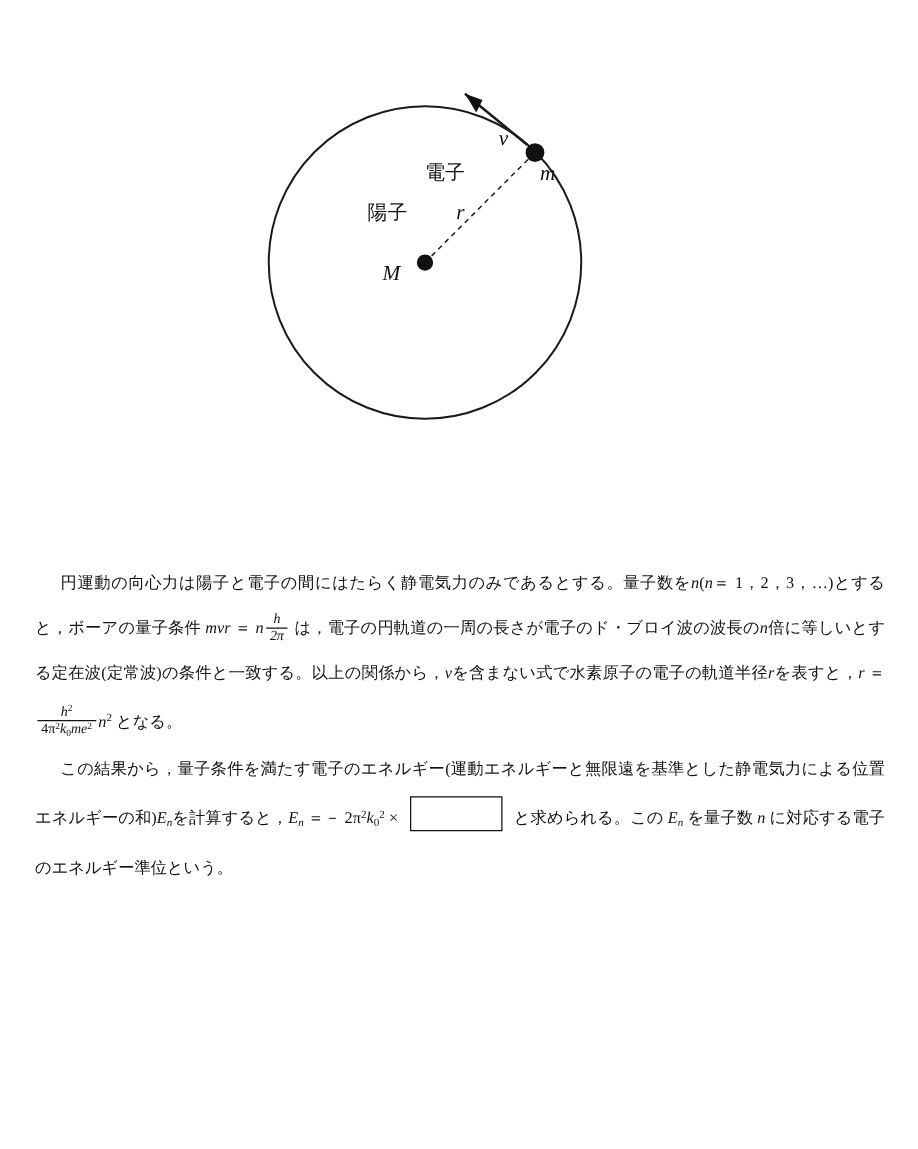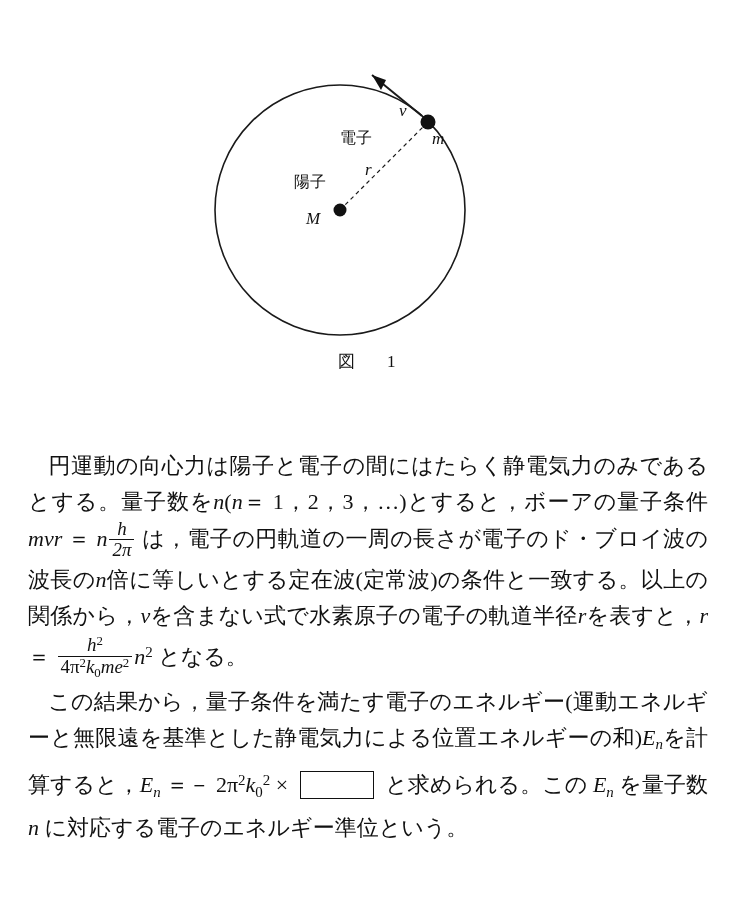--- a/index.html
+++ b/index.html
@@ -53,21 +53,21 @@
   }
 
   
   #text-area {
     position: absolute;
     left: 28px;
     top: 448px;
     width: 680px;
   }
   .para {
-    font-size: 22px;
+    font-size: 13px;
     line-height: 36px;
     text-align: justify;
     text-justify: inter-character;
     margin: 0 0 0 0;
   }
   .para + .para { margin-top: 2px; }
   .indent { display: inline-block; width: 20px; }
 
   i.m, .mi {
     font-style: italic;
@@ -133,29 +133,24 @@
   </svg>
 
   <span class="label-italic" style="left:399px; top:101px;">v</span>
 
   <span class="label-text" style="left:340px; top:128px;">電子</span>
 
   <span class="label-italic" style="left:432px; top:129px;">m</span>
 
   <span class="label-italic" style="left:365px; top:160px;">r</span>
 
-  <span class="label-text" style="left:294px; top:172px;">陽子</span>
+  <span class="label-text" style="left:294px; top:160px;">陽子</span>
 
   <span class="label-italic" style="left:306px; top:209px;">M</span>
 
-  <div class="fig-caption">
-    <span>図</span>
-    <span class="gap"></span>
-    <span>1</span>
-  </div>
 </div>
 
 <div id="text-area">
 
   <p class="para">
     <span class="indent"></span><span>円運動の向心力は陽子と電子の間にはたらく静電気力のみであるとする。量</span><span>子数を</span><i class="mi">n</i><span>(</span><i class="mi">n</i><span>＝ 1，2，3，…)とすると，ボーアの量子条件 </span><i class="mi">mvr</i><span> ＝ </span><i class="mi">n</i><span class="frac"><span class="num mi">h</span><span class="den mi">2π</span></span><span> は，</span><span>電子の円軌道の一周の長さが電子のド・ブロイ波の波長の</span><i class="mi">n</i><span>倍に等しいとす</span><span>る定在波(定常波)の条件と一致する。以上の関係から，</span><i class="mi">v</i><span>を含まない式で水素</span><span>原子の電子の軌道半径</span><i class="mi">r</i><span>を表すと，</span><i class="mi">r</i><span> ＝ </span><span class="frac"><span class="num"><i class="mi">h</i><span class="sup">2</span></span><span class="den"><span>4π</span><span class="sup">2</span><i class="mi">k</i><span class="sub">0</span><i class="mi">me</i><span class="sup">2</span></span></span><i class="mi">n</i><span class="sup">2</span><span> となる。</span>
   </p>
 
   <p class="para">
     <span class="indent"></span><span>この結果から，量子条件を満たす電子のエネルギー(運動エネルギーと無限</span><span>遠を基準とした静電気力による位置エネルギーの和)</span><i class="mi">E</i><span class="sub mi">n</span><span>を計算すると，</span><i class="mi">E</i><span class="sub mi">n</span><span> ＝－ 2π</span><span class="sup">2</span><i class="mi">k</i><span class="sub">0</span><span class="sup">2</span><span> × </span><span class="answer-box"></span><span> と求められる。この </span><i class="mi">E</i><span class="sub mi">n</span><span> を量子数 </span><i class="mi">n</i><span> に対応する電子</span><span>のエネルギー準位という。</span>

